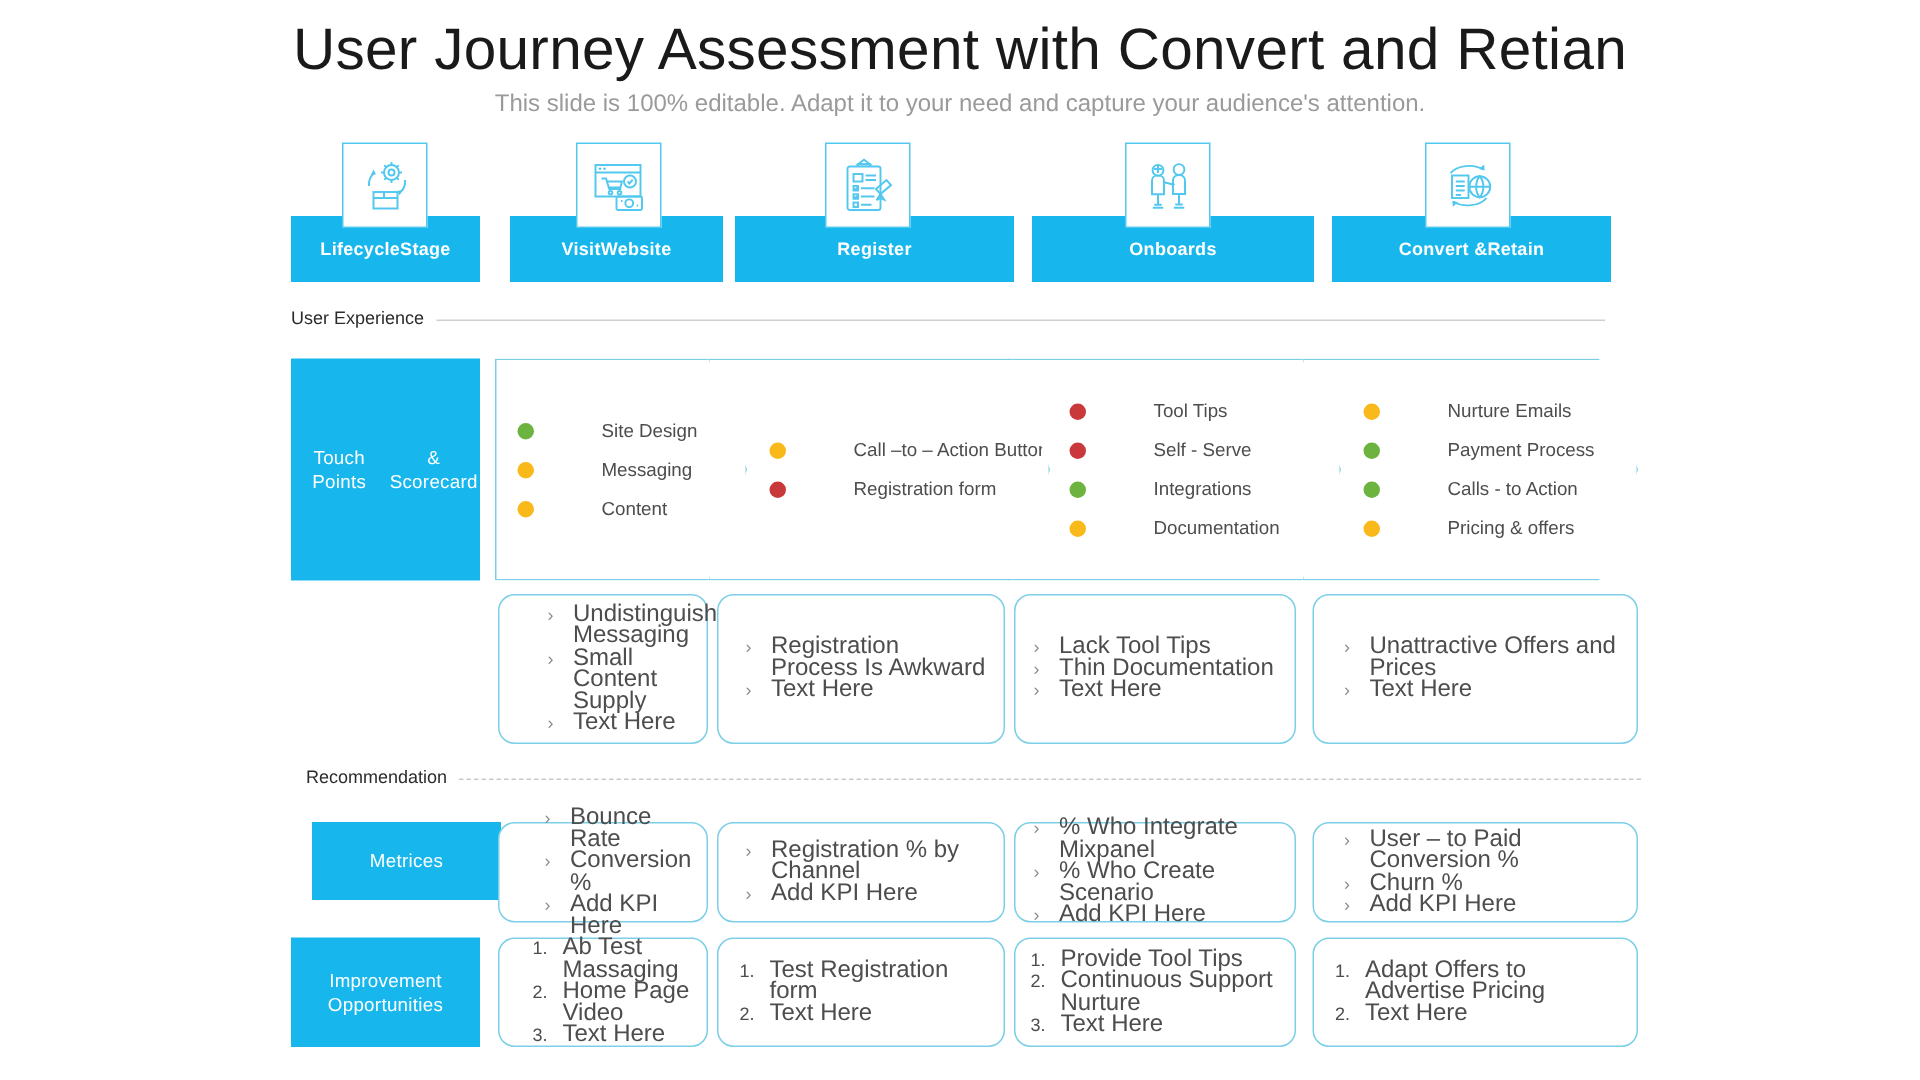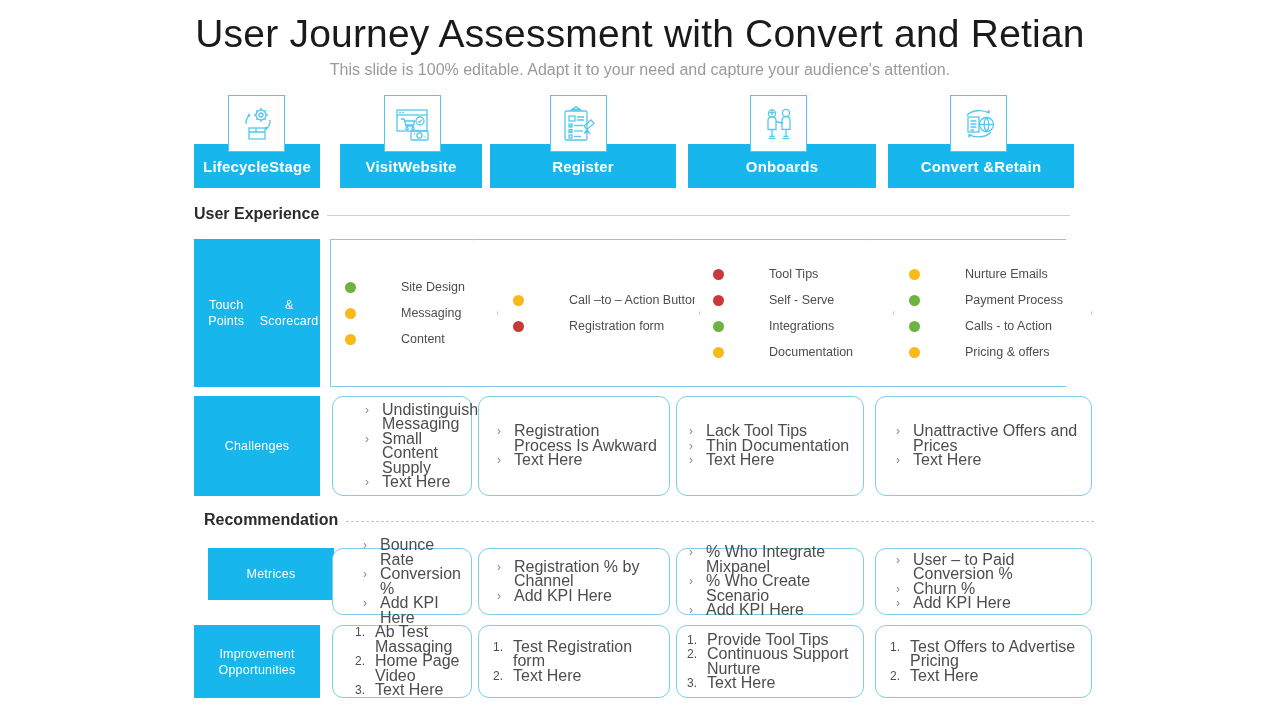--- a/index.html
+++ b/index.html
@@ -30,29 +30,29 @@
   .stage-icon{
     position:absolute;top:0;width:57px;height:57px;
     border:1.3px solid #53c8ee;background:#ffffff;
     box-sizing:border-box;z-index:3;
     display:flex;align-items:center;justify-content:center;
   }
   .stage-bar{
     position:absolute;top:49px;left:0;right:0;height:44px;
     background:#17b7ed;z-index:2;
     display:flex;align-items:center;justify-content:center;
-    color:#ffffff;font-size:15px;font-weight:bold;text-align:center;
+    color:#ffffff;font-size:12px;font-weight:bold;text-align:center;
     line-height:15px;letter-spacing:.2px;
   }
   .stage-bar span{display:block;}
 
   
   .section-head{position:absolute;display:flex;align-items:center;}
   .section-head .sh-text{
-    font-size:16px;font-weight:bold;color:#2b2b2b;white-space:nowrap;
+    font-size:12px;font-weight:normal;color:#2b2b2b;white-space:nowrap;
   }
   .section-head .sh-rule{
     flex:1;height:1px;background:#cfcfcf;margin-left:8px;margin-top:3px;
   }
   .section-head .sh-rule.dashed{
     background:none;border-top:1px dashed #c9c9c9;height:0;
   }
 
   
   .rowlabel{
@@ -290,23 +290,20 @@
             <span class="tp-label">Calls - to Action</span>
           </div>
           <div class="tp-item">
             <span class="dot" style="background: rgb(250, 185, 26);"></span>
             <span class="tp-label">Pricing &amp; offers</span>
           </div>
         </div>
       </div>
     </div>
 
-  <div class="rowlabel" style="left: 194px; top: 396px; width: 126px; height: 100px; flex-direction: column;" id="lbl-ch">
-      <div>Challenges</div>
-    </div>
   <div style="position:absolute;left:330px;top:396px;width:762px;height:100px;" id="ch-cells">
       <div class="rbox" style="left: 2px; width: 140px; top: 0px; height: 100px; box-sizing: border-box;">
         <div class="b-pad" style="padding-left: 30px;">
           <div class="bullet-row">
             <span class="bullet-mark">›</span>
             <span class="bullet-text">Undistinguishable Messaging</span>
           </div>
           <div class="bullet-row">
             <span class="bullet-mark">›</span>
             <span class="bullet-text">Small Content Supply</span>
@@ -476,21 +473,21 @@
           <div class="bullet-row">
             <span class="bullet-mark num">3.</span>
             <span class="bullet-text">Text Here</span>
           </div>
         </div>
       </div>
       <div class="rbox" style="left: 545px; width: 217px; top: 0px; height: 73px; box-sizing: border-box;">
         <div class="b-pad" style="padding-left: 12px;">
           <div class="bullet-row">
             <span class="bullet-mark num">1.</span>
-            <span class="bullet-text">Test Offers to Advertise Pricing</span>
+            <span class="bullet-text">Adapt Offers to Advertise Pricing</span>
           </div>
           <div class="bullet-row">
             <span class="bullet-mark num">2.</span>
             <span class="bullet-text">Text Here</span>
           </div>
         </div>
       </div>
     </div>
 
 </div>

